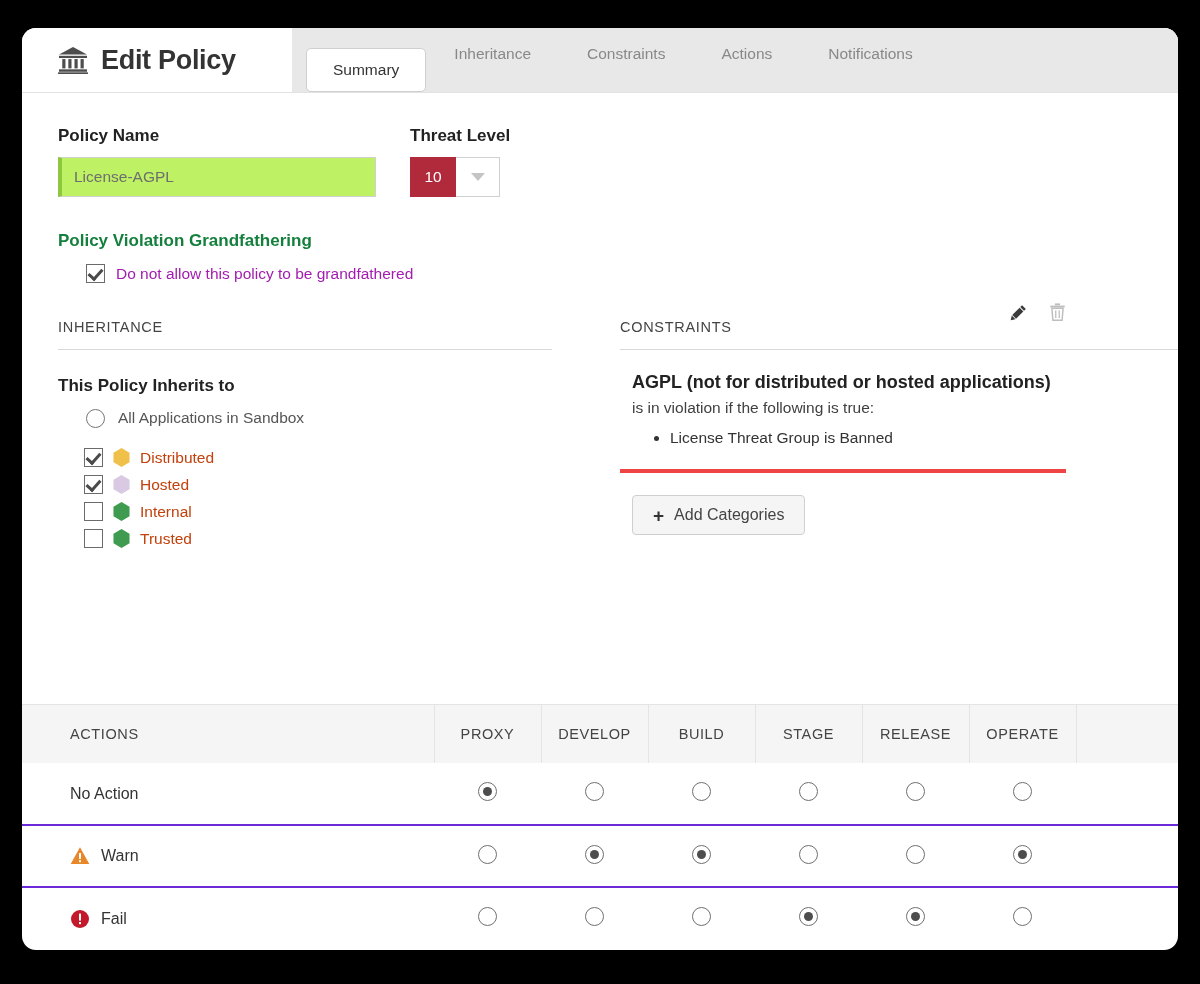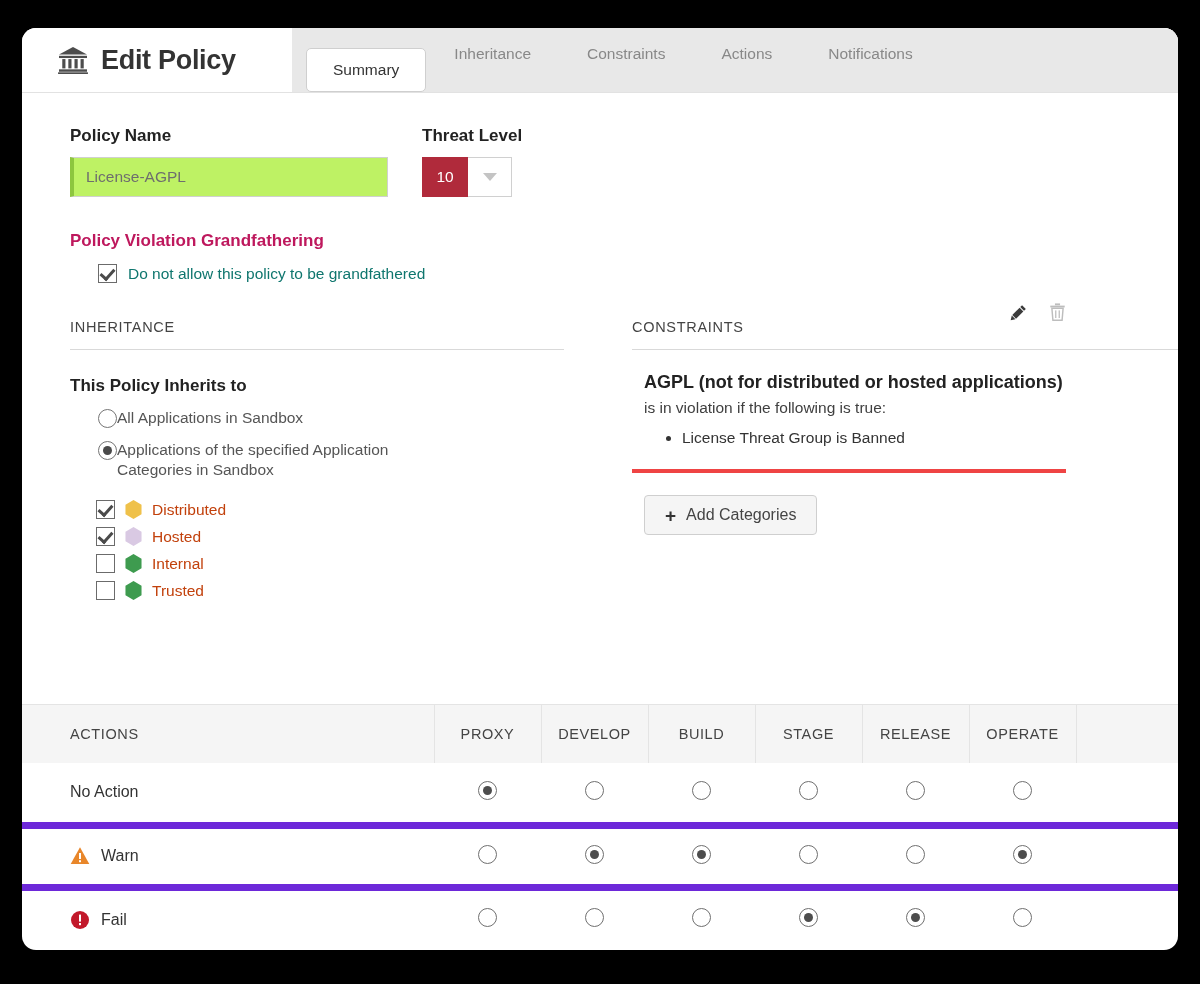--- a/index.html
+++ b/index.html
@@ -72,21 +72,21 @@
     font-weight: normal;
   }
   .header-underline {
     height: 1px;
     background: #e2e2e2;
     width: 100%;
   }
   .header-gap { height: 13px; background: #ffffff; }
 
   
-  .body-pad { padding: 0 0 0 48px; }
+  .body-pad { padding: 0 0 0 36px; }
 
   .field-row {
     display: flex;
     align-items: flex-start;
     gap: 34px;
     padding-top: 20px;
   }
   .field-label {
     font-size: 17px;
     font-weight: bold;
@@ -121,21 +121,21 @@
   .caret-down {
     width: 0; height: 0;
     border-left: 7px solid transparent;
     border-right: 7px solid transparent;
     border-top: 8px solid #c4c4c4;
   }
 
   .section-head {
     font-size: 17px;
     font-weight: bold;
-    color: #be185d;
+    color: #15803d;
     margin: 34px 0 0 0;
   }
   .cb-row {
     display: flex; align-items: center;
     gap: 11px;
     margin: 13px 0 0 28px;
   }
   .checkbox {
     width: 19px; height: 19px;
     border: 1px solid #6b6b6b;
@@ -145,21 +145,21 @@
   }
   .checkbox.checked::after {
     content: "";
     position: absolute;
     left: 4px; top: 1px;
     width: 6px; height: 11px;
     border: solid #4a4a4a;
     border-width: 0 3px 3px 0;
     transform: rotate(42deg);
   }
-  .cb-text { font-size: 15.5px; color: #0f766e; }
+  .cb-text { font-size: 15.5px; color: #a21caf; }
 
   
   .cols {
     display: flex;
     margin-top: 36px;
     padding-right: 0;
   }
   .col-left { width: 532px; padding-right: 38px; }
   .col-right { flex: 1; padding-left: 30px; position: relative; }
 
@@ -181,21 +181,21 @@
   .icon-btn { cursor: pointer; display: block; }
 
   .sub-head {
     font-size: 17px;
     font-weight: bold;
     color: #222222;
     margin: 26px 0 0 0;
   }
   .radio-row {
     display: flex; align-items: flex-start;
-    gap: 0;
+    gap: 13px;
     margin: 12px 0 0 28px;
   }
   .radio {
     width: 19px; height: 19px;
     border: 1.6px solid #757575;
     border-radius: 50%;
     background: #fff;
     flex: none;
     position: relative;
     margin-top: 1px;
@@ -263,21 +263,21 @@
     vertical-align: middle;
   }
   thead th.first {
     text-align: left;
     padding-left: 48px;
     width: 412px;
   }
   thead th.last { border-right: none; }
   tbody td {
     height: 62px;
-    border-bottom: 7px solid #6d28d9;
+    border-bottom: 2px solid #6d28d9;
     text-align: center;
     vertical-align: middle;
   }
   tbody tr:last-child td { border-bottom: none; }
   td.rowlabel {
     text-align: left;
     padding-left: 48px;
     font-size: 16px;
     color: #333333;
   }
@@ -361,24 +361,20 @@
 
     <div class="cols">
 
       <div class="col-left">
         <div class="col-title">INHERITANCE</div>
         <div class="sub-head">This Policy Inherits to</div>
 
         <div class="radio-row">
           <span class="radio"></span>
           <span class="radio-text">All Applications in Sandbox</span>
-        </div>
-        <div class="radio-row">
-          <span class="radio sel"></span>
-          <span class="radio-text">Applications of the specified Application Categories in Sandbox</span>
         </div>
 
         <div class="cat-list">
           <div class="cat-row">
             <span class="checkbox checked"></span>
             <span>
               <svg class="hexicon" viewBox="0 0 18 20">
                   <polygon points="9,0 17.5,5 17.5,15 9,20 0.5,15 0.5,5" fill="#EFC14A"></polygon>
                 </svg>
             </span>

